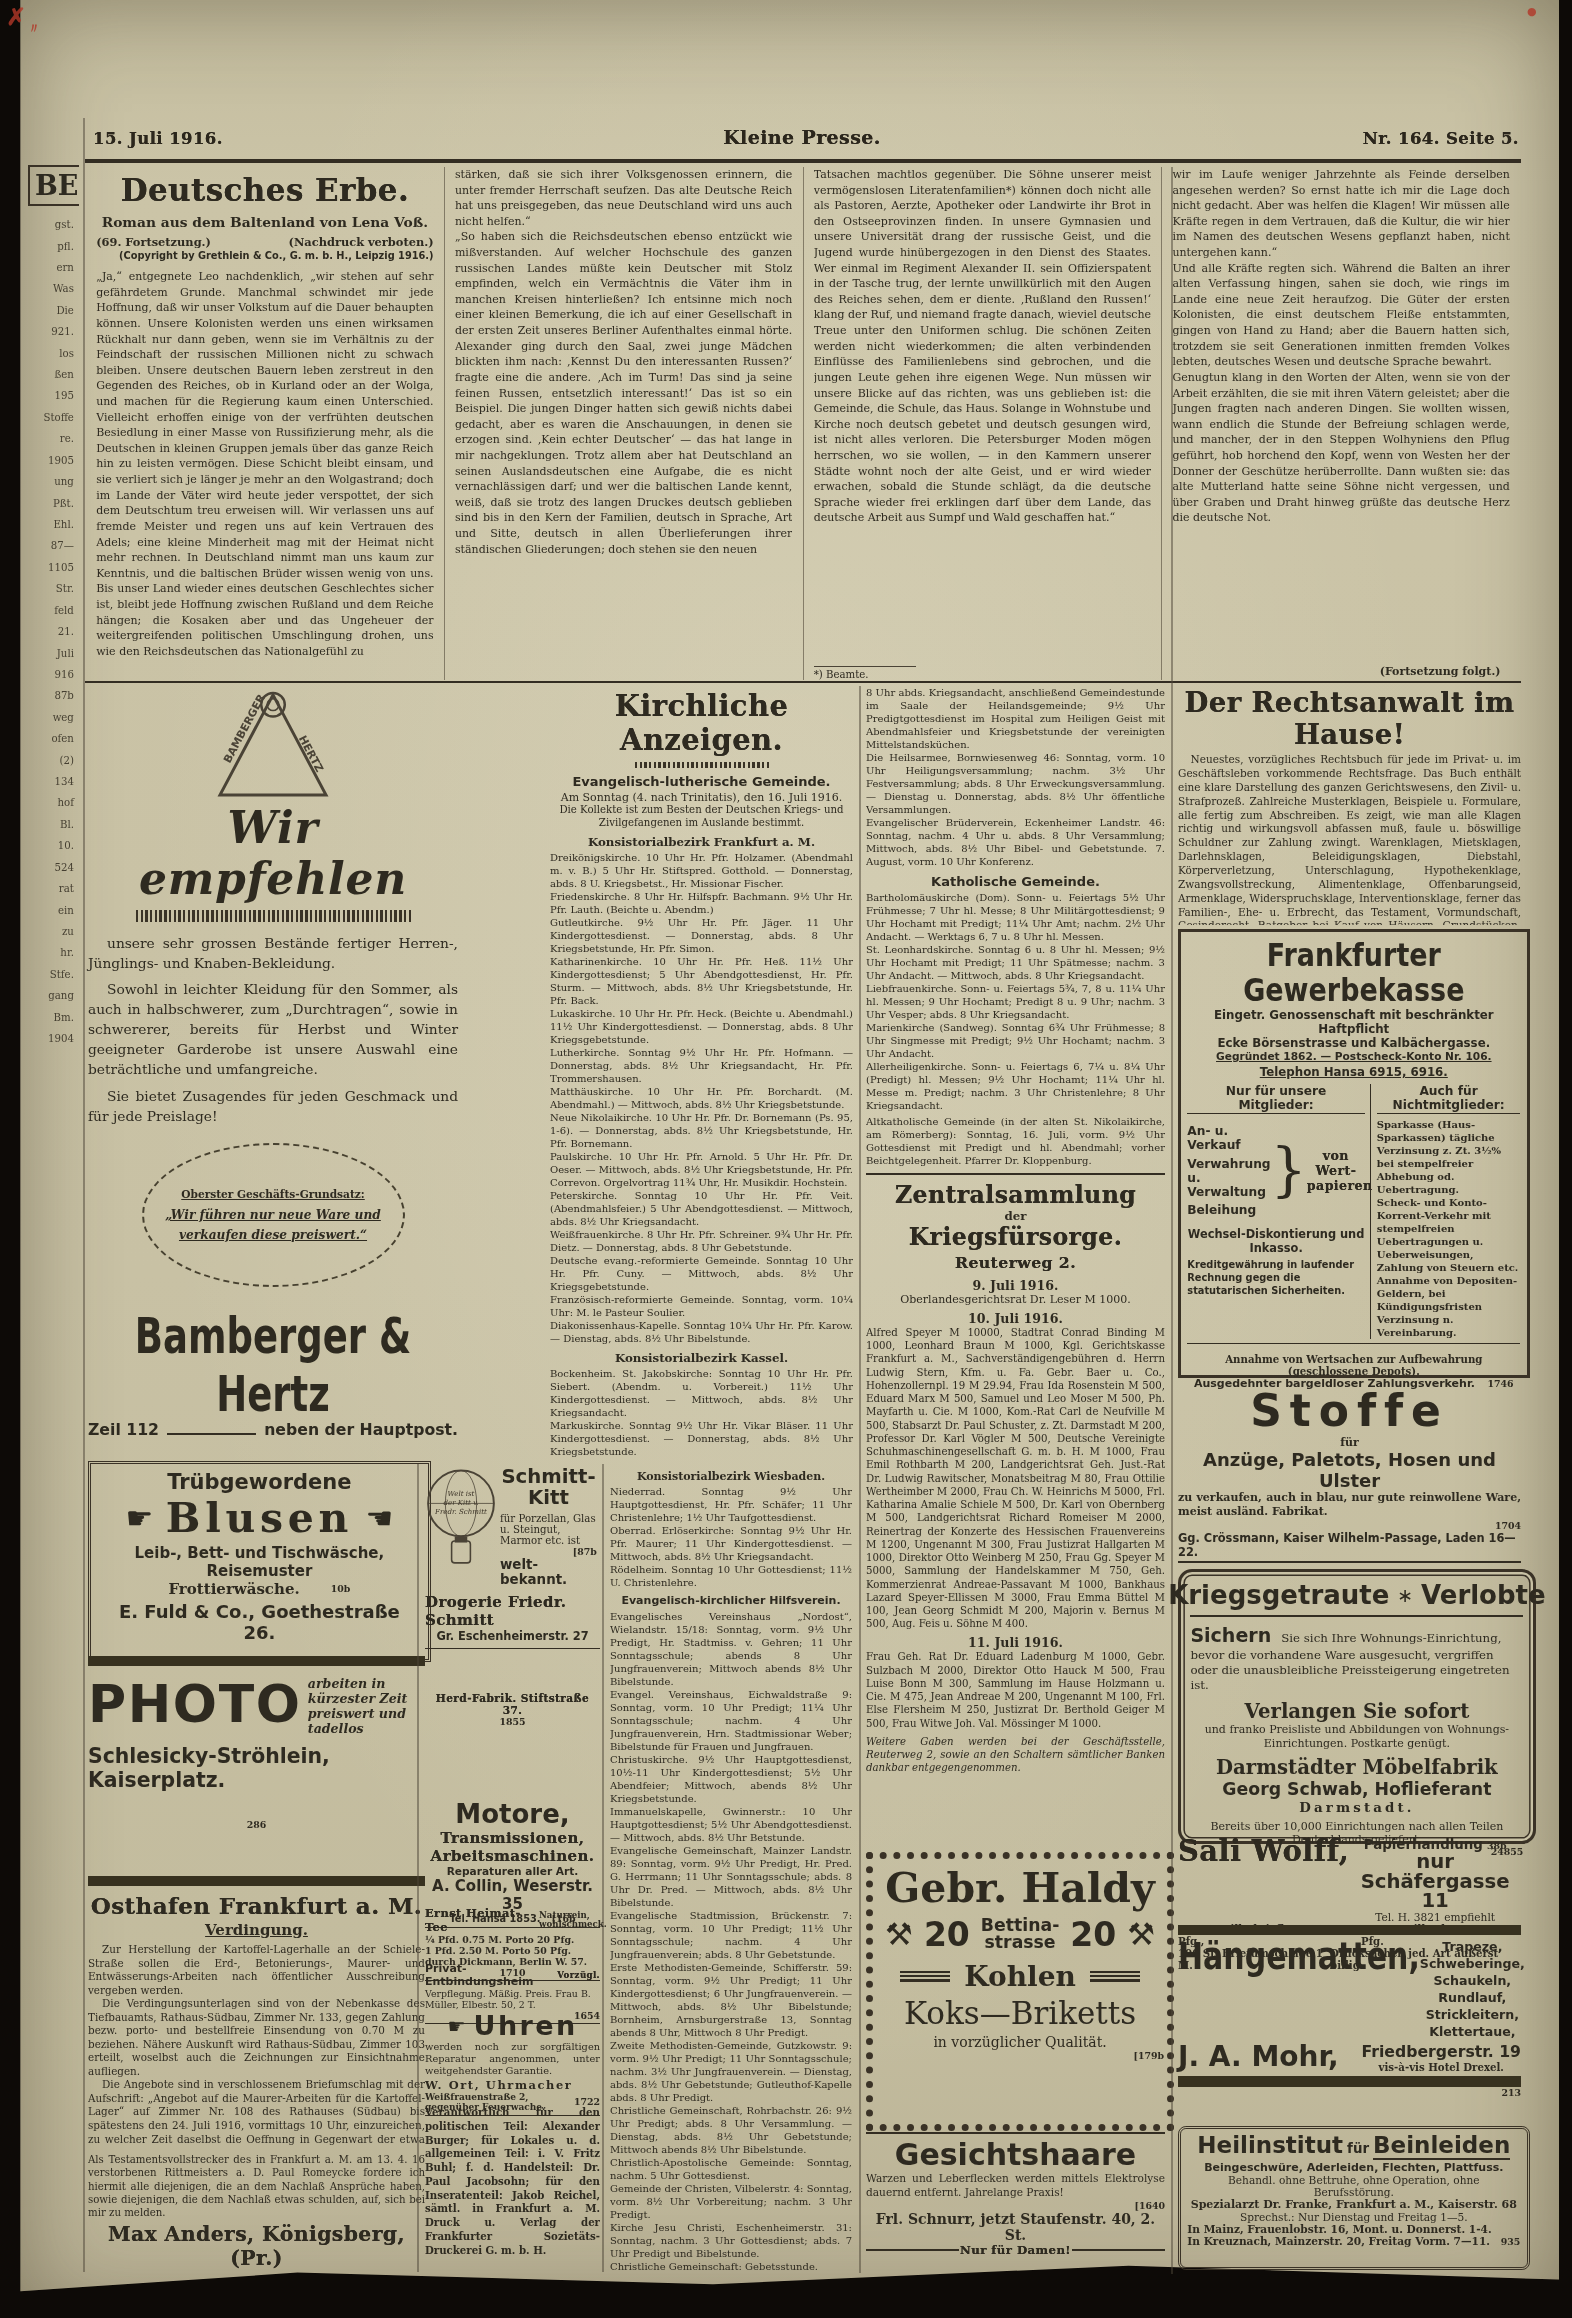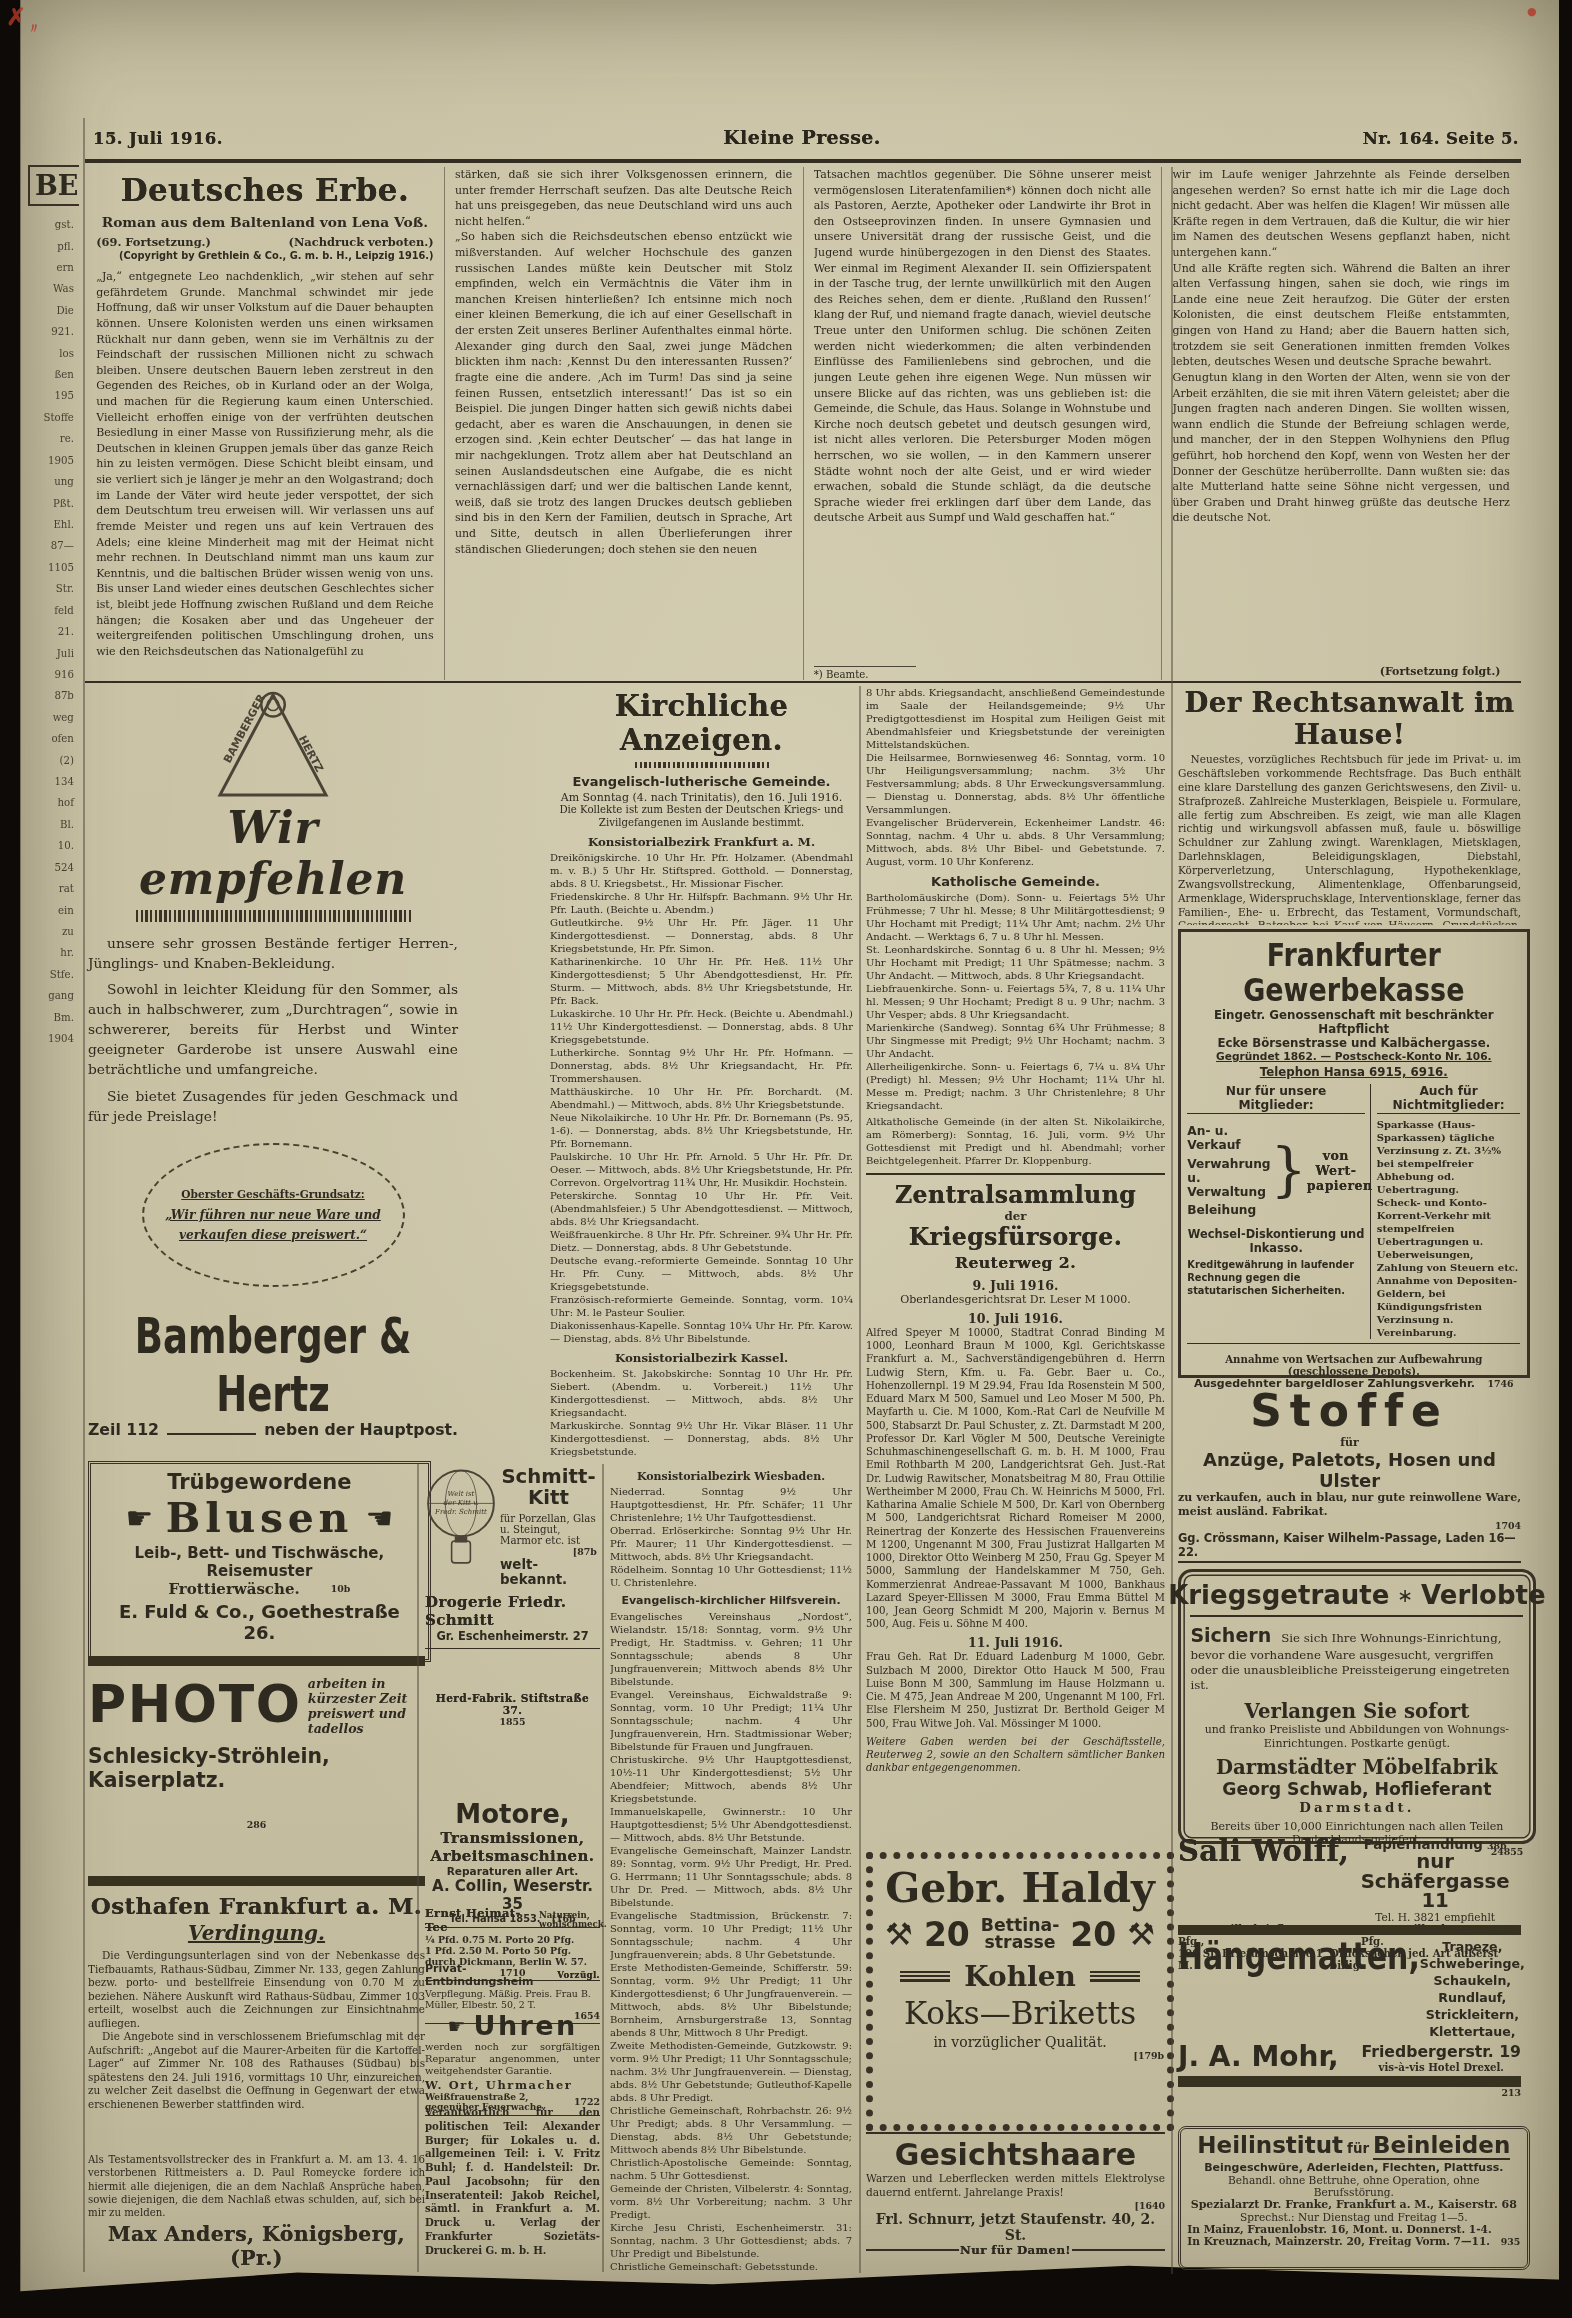--- a/index.html
+++ b/index.html
@@ -180,21 +180,22 @@
   <div class="abs" style="left:88px;top:1673px;width:337px;height:195px;">
     <span class="b sans" style="float:left;font-size:52px;letter-spacing:1.6px;line-height:1;margin:4.7px 6.3px 0 0;">PHOTO</span>
     <div class="b i" style="clear:none;font-size:12.6px;margin-top:3.1px;">arbeiten in kürzester Zeit preiswert und tadellos</div>
     <div class="b sans" style="clear:both;font-size:20.4px;margin-top:7.9px;">Schlesicky-Ströhlein, Kaiserplatz.</div>
     <div class="c num" style="margin-top:27px;">286</div>
   </div>
   <div class="abs bar" style="left:88px;top:1876px;width:337px;height:10.2px;"></div>
 
   <div class="abs clip" style="left:88px;top:1892px;width:337px;height:255px;">
     <div class="c b frak" style="font-size:23px;">Osthafen Frankfurt a. M.</div>
-    <div class="c b" style="font-size:20px;text-decoration:underline;margin:1.6px 0 4.7px;font-style:italic;">Verdingung.</div>
+    <div class="c b" style="font-size:15px;text-decoration:underline;margin:1.6px 0 4.7px;">Verdingung.</div>
+    <div class="j" style="font-size:10.4px;line-height:1.3;text-indent:14px;">Zur Herstellung der Kartoffel-Lagerhalle an der Schiele-Straße sollen die Erd-, Betonierungs-, Maurer- und Entwässerungs-Arbeiten nach öffentlicher Ausschreibung vergeben werden.</div>
     <div class="j" style="font-size:10.4px;line-height:1.3;text-indent:14px;">Die Verdingungsunterlagen sind von der Nebenkasse des Tiefbauamts, Rathaus-Südbau, Zimmer Nr. 133, gegen Zahlung bezw. porto- und bestellfreie Einsendung von 0.70 M zu beziehen. Nähere Auskunft wird Rathaus-Südbau, Zimmer 103 erteilt, woselbst auch die Zeichnungen zur Einsichtnahme aufliegen.</div>
     <div class="j" style="font-size:10.4px;line-height:1.3;text-indent:14px;">Die Angebote sind in verschlossenem Briefumschlag mit der Aufschrift: „Angebot auf die Maurer-Arbeiten für die Kartoffel-Lager“ auf Zimmer Nr. 108 des Rathauses (Südbau) bis spätestens den 24. Juli 1916, vormittags 10 Uhr, einzureichen, zu welcher Zeit daselbst die Oeffnung in Gegenwart der etwa erschienenen Bewerber stattfinden wird.</div>
 
   </div>
 
   <div class="abs clip" style="left:88px;top:2153px;width:337px;height:118px;">
     <div class="j" style="font-size:10.2px;line-height:1.3;">Als Testamentsvollstrecker des in Frankfurt a. M. am 13. 4. 16 verstorbenen Rittmeisters a. D. Paul Romeycke fordere ich hiermit alle diejenigen, die an dem Nachlaß Ansprüche haben, sowie diejenigen, die dem Nachlaß etwas schulden, auf, sich bei mir zu melden.</div>
     <div class="c b frak" style="font-size:20.4px;margin-top:3.1px;">Max Anders, Königsberg, (Pr.)</div>
     <div class="flexrow" style="justify-content:center;gap:23.6px;">
       <span class="b" style="font-size:11.8px;">Herzog Albrecht Allee 10.</span>

